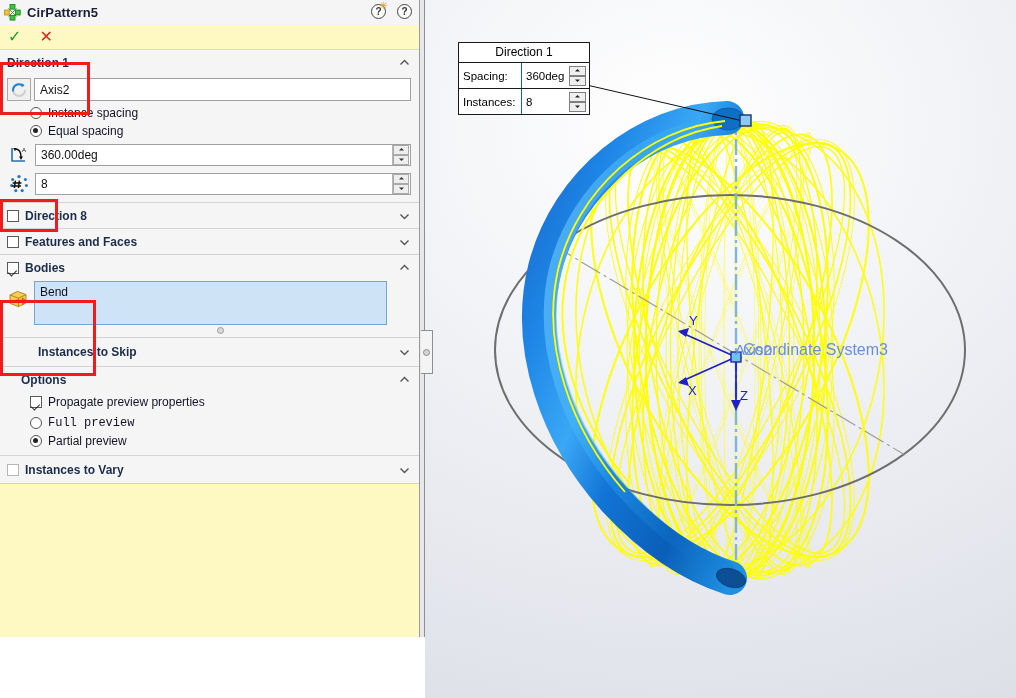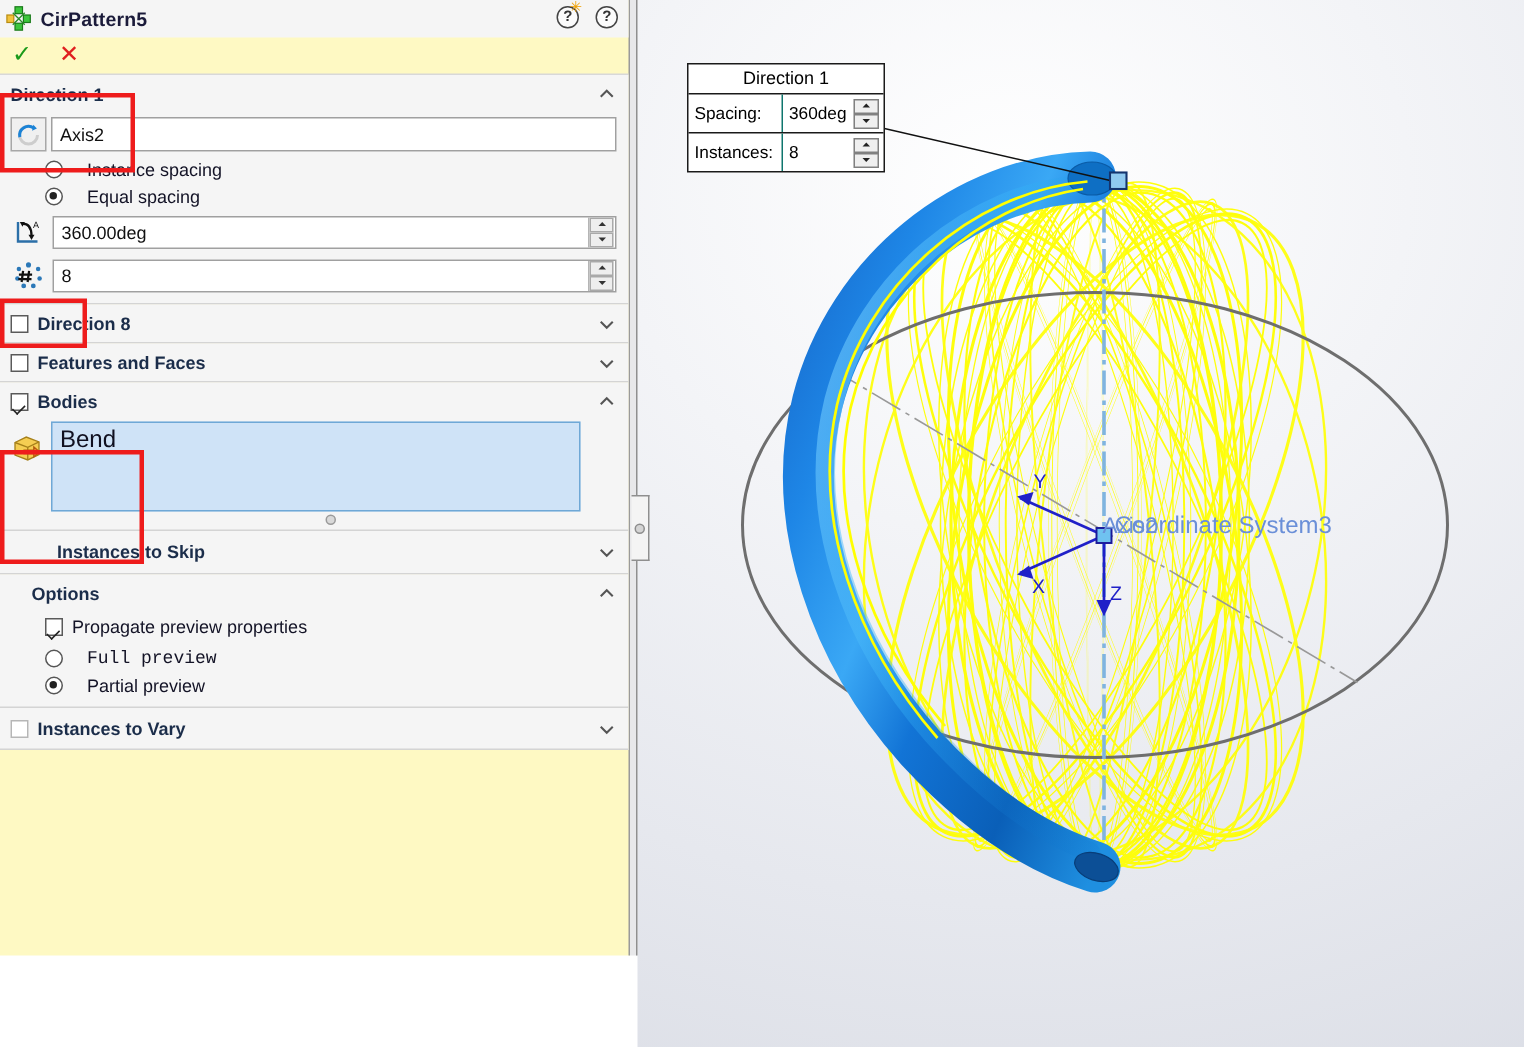--- a/index.html
+++ b/index.html
@@ -75,37 +75,37 @@
   .spin{
     width:16px;height:20px;border-left:1px solid #b5b5b5;display:flex;flex-direction:column;
     flex:0 0 auto;margin-right:1px;
   }
   .spin div{
     flex:1;border:1px solid #a9a9a9;background:#eee;display:flex;align-items:center;
     justify-content:center;box-sizing:border-box;
   }
   .spin div svg{display:block;}
 
-  .radio-row{display:flex;align-items:center;padding:2px 0 2px 30px;gap:10px;}
+  .radio-row{display:flex;align-items:center;padding:2px 0 2px 30px;}
   .radio{
     width:12px;height:12px;border:1.2px solid #555;border-radius:50%;background:#fff;
     box-sizing:border-box;margin-right:6px;position:relative;flex:0 0 auto;
   }
   .radio.sel::after{
     content:"";position:absolute;left:2.4px;top:2.4px;width:5px;height:5px;border-radius:50%;background:#222;
   }
   .radio-row .lbl{font-size:12px;color:#131326;}
 
   .check-row{display:flex;align-items:center;padding:3px 0 3px 30px;}
   .check-row .lbl{font-size:12px;color:#131326;}
 
   .sel-list{
-    margin:1px 24px 2px 32px;height:60px;border:1px solid #6fa8d6;background:#cfe3f7;
+    margin:1px 24px 2px 32px;height:44px;border:1px solid #6fa8d6;background:#cfe3f7;
     box-sizing:border-box;display:flex;align-items:flex-start;padding:3px 0 0 5px;
-    font-size:16px;color:#101020;position:relative;
+    font-size:12px;color:#101020;position:relative;
   }
   .grip{
     width:7px;height:7px;border-radius:50%;background:#d9d9d9;border:1px solid #9a9a9a;
     margin:2px auto 3px auto;box-sizing:border-box;
   }
 
   
   .redbox{position:absolute;border:3px solid #ee1c1c;box-sizing:border-box;pointer-events:none;z-index:40;}
 
   

